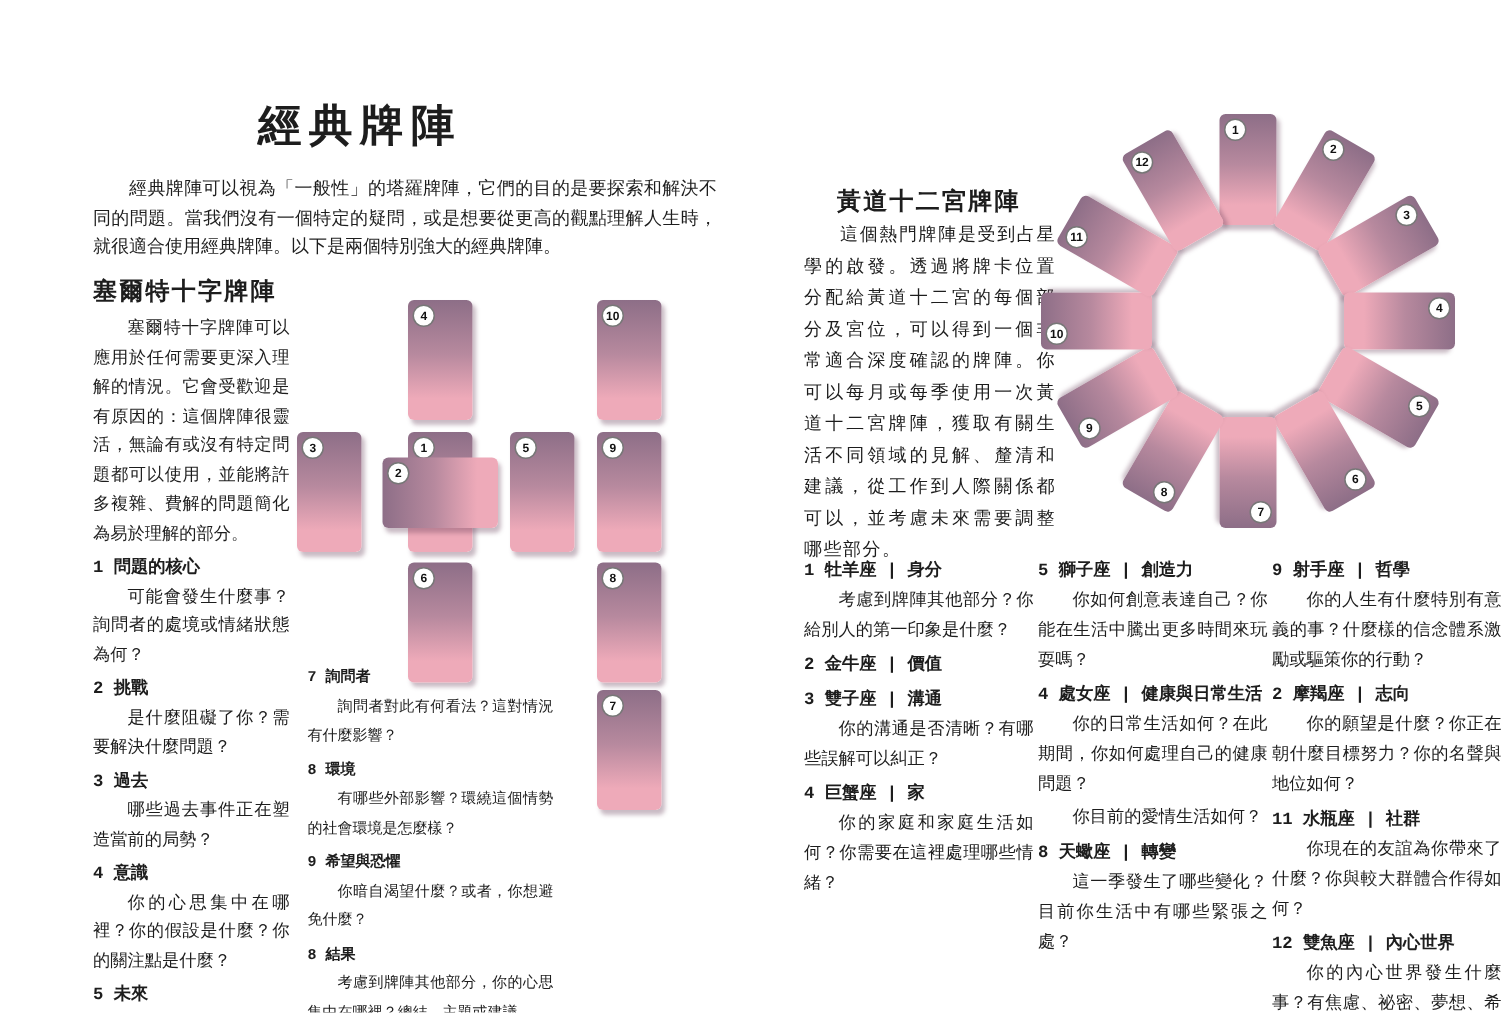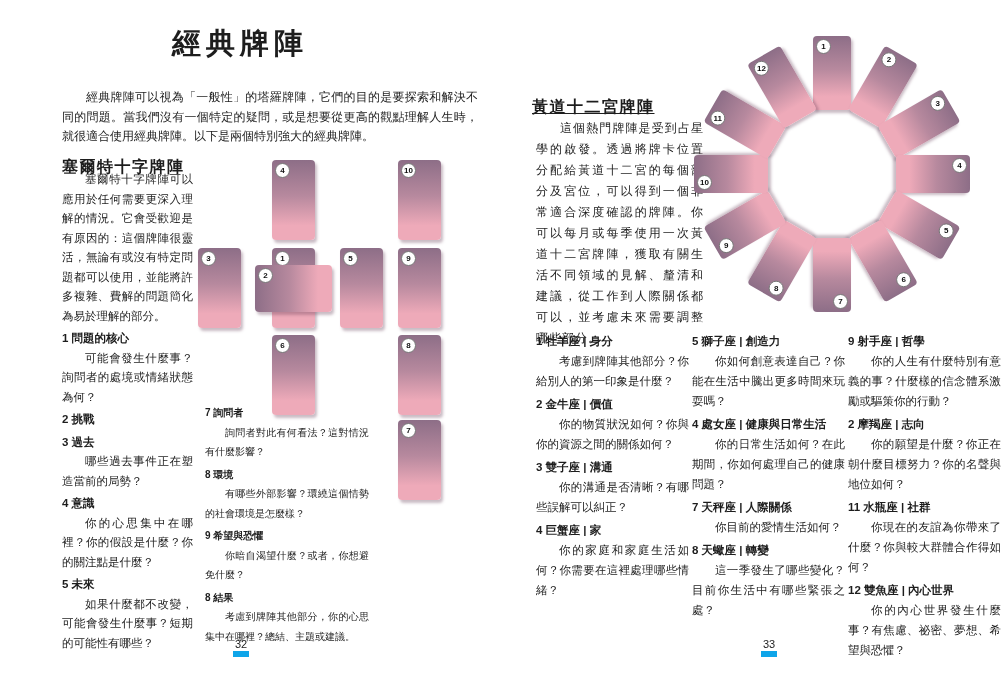--- a/index.html
+++ b/index.html
@@ -1,36 +1,36 @@
 <!DOCTYPE html>
 <html style="--card-dark: #8d6e87; --card-light: #eeaab9; --text: #1d1d1d;"><head>
 <meta charset="utf-8">
 <style>
   html,body{margin:0;padding:0;}
   body{
     width:1006px;height:675px;position:relative;overflow:hidden;
     background:#ffffff;color:#1d1d1d;
     font-family:"Liberation Sans","DejaVu Sans",sans-serif;
   }
-  .abs{position:absolute;}
+  .abs{position:absolute;margin-top:40px;}
   #main-title{left:0;top:24px;width:480px;text-align:center;
     font-size:29px;font-weight:bold;letter-spacing:5px;}
   #left-intro{left:62px;top:76px;width:416px;font-size:12px;line-height:19.5px;
     text-align:justify;text-indent:2em;}
   .section-heading{font-size:16px;font-weight:bold;letter-spacing:1.5px;}
   #celtic-heading{left:62px;top:144px;}
   #celtic-left-col{left:62px;top:170px;width:131px;font-size:11.5px;line-height:19.5px;text-align:justify;}
   #celtic-desc{margin:0;text-indent:2em;}
   #celtic-items-right{left:205px;top:400px;width:164px;font-size:10px;line-height:19.5px;text-align:justify;}
-  #zodiac-heading{left:532px;top:84px;text-decoration:underline;}
+  #zodiac-heading{left:558px;top:84px;}
   #zodiac-intro{left:536px;top:106px;width:168px;font-size:12px;line-height:21px;
     text-align:justify;text-indent:2em;letter-spacing:1px;}
   .zcol{top:328px;width:153px;font-size:11.5px;line-height:20px;text-align:justify;}
   #zodiac-col-1{left:536px;} #zodiac-col-2{left:692px;} #zodiac-col-3{left:848px;}
-  .item{margin-top:2px;}
+  .item{margin-top:2px;font-family:Liberation Mono, monospace;}
   .item-head{font-weight:bold;margin-top:3px;}
   .item-body{margin:0;text-indent:2em;}
   #celtic-diagram{left:195px;top:155px;width:260px;height:350px;}
   #zodiac-diagram{left:686px;top:26px;width:292px;height:296px;}
   .card{position:absolute;width:43px;height:80px;border-radius:4px;
     background:linear-gradient(180deg,var(--card-dark,#8d6e87) 0%,#b7899e 45%,var(--card-light,#eeaab9) 82%);
     box-shadow:2px 3px 3px rgba(100,60,85,.35);}
   .card.horizontal{width:77px;height:47px;z-index:2;
     background:linear-gradient(90deg,var(--card-dark,#8d6e87) 0%,#b7899e 45%,var(--card-light,#eeaab9) 82%);}
   .zcard{width:38px;height:74px;}
@@ -51,20 +51,21 @@
 
 <div class="abs" id="celtic-left-col">
   <p id="celtic-desc">塞爾特十字牌陣可以應用於任何需要更深入理解的情況。它會受歡迎是有原因的：這個牌陣很靈活，無論有或沒有特定問題都可以使用，並能將許多複雜、費解的問題簡化為易於理解的部分。</p>
   <div id="celtic-items-left">
       <div class="item">
         <div class="item-head">1 問題的核心</div>
         <p class="item-body">可能會發生什麼事？詢問者的處境或情緒狀態為何？</p>
       </div>
       <div class="item">
         <div class="item-head">2 挑戰</div>
+        <p class="item-body">是什麼阻礙了你？需要解決什麼問題？</p>
       </div>
       <div class="item">
         <div class="item-head">3 過去</div>
         <p class="item-body">哪些過去事件正在塑造當前的局勢？</p>
       </div>
       <div class="item">
         <div class="item-head">4 意識</div>
         <p class="item-body">你的心思集中在哪裡？你的假設是什麼？你的關注點是什麼？</p>
       </div>
       <div class="item">
@@ -169,42 +170,40 @@
     </div>
   </div>
 
 <div class="abs zcol" id="zodiac-col-1">
     <div class="item">
       <div class="item-head">1 牡羊座 | 身分</div>
       <p class="item-body">考慮到牌陣其他部分？你給別人的第一印象是什麼？</p>
     </div>
     <div class="item">
       <div class="item-head">2 金牛座 | 價值</div>
-      <p class="item-body">你的物質狀況如何？你與你的資源之間的關係如何？</p>
     </div>
     <div class="item">
       <div class="item-head">3 雙子座 | 溝通</div>
       <p class="item-body">你的溝通是否清晰？有哪些誤解可以糾正？</p>
     </div>
     <div class="item">
       <div class="item-head">4 巨蟹座 | 家</div>
       <p class="item-body">你的家庭和家庭生活如何？你需要在這裡處理哪些情緒？</p>
     </div>
   </div>
 <div class="abs zcol" id="zodiac-col-2">
     <div class="item">
       <div class="item-head">5 獅子座 | 創造力</div>
       <p class="item-body">你如何創意表達自己？你能在生活中騰出更多時間來玩耍嗎？</p>
     </div>
     <div class="item">
       <div class="item-head">4 處女座 | 健康與日常生活</div>
       <p class="item-body">你的日常生活如何？在此期間，你如何處理自己的健康問題？</p>
     </div>
     <div class="item">
-      <div class="item-head">7 天秤座 | 人際關係</div>
       <p class="item-body">你目前的愛情生活如何？</p>
     </div>
     <div class="item">
       <div class="item-head">8 天蠍座 | 轉變</div>
       <p class="item-body">這一季發生了哪些變化？目前你生活中有哪些緊張之處？</p>
     </div>
   </div>
 <div class="abs zcol" id="zodiac-col-3">
     <div class="item">
       <div class="item-head">9 射手座 | 哲學</div>

